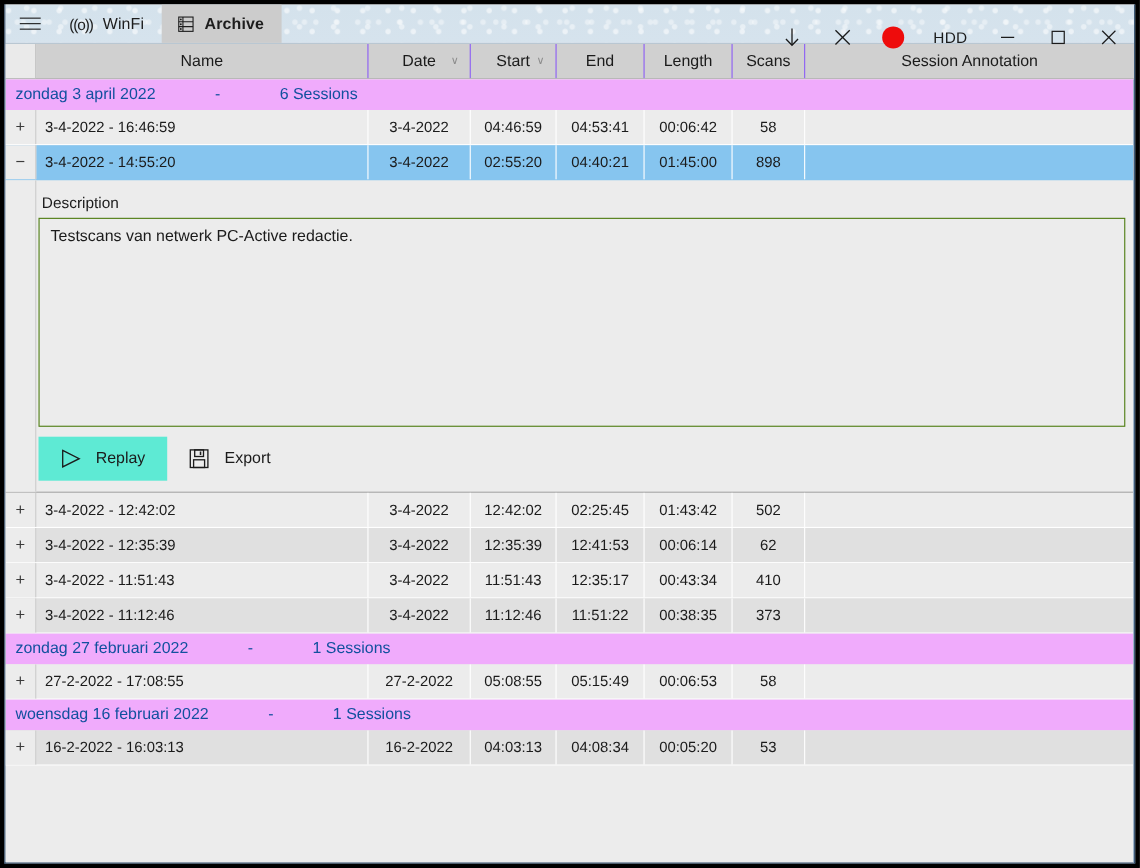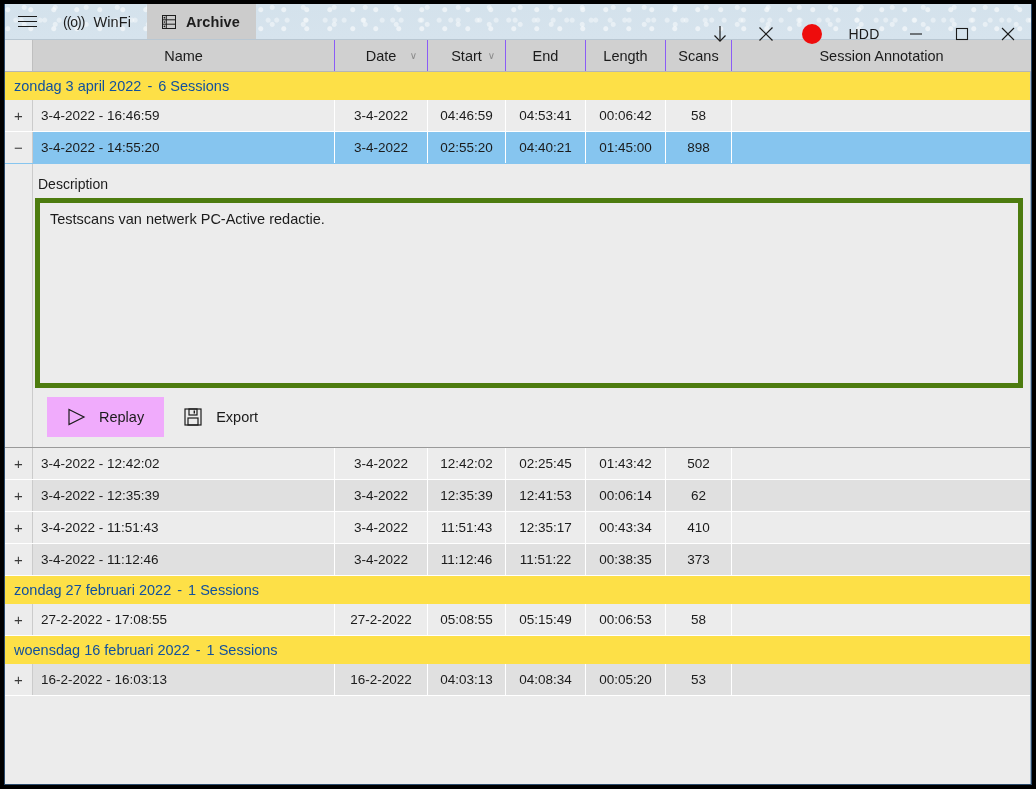--- a/index.html
+++ b/index.html
@@ -133,23 +133,24 @@
     background: #ececec;
     overflow: hidden;
     position: relative;
   }
   .group-header {
     height: 28px;
     display: flex; align-items: center;
     padding-left: 9px;
     font-size: 14.5px;
     color: #11509e;
-    background: #fde047;
+    background: #f0abfc;
     cursor: default;
     white-space: nowrap;
+    gap: 48px;
   }
   .group-header .sep { padding: 0 6px; }
 
   .row {
     display: flex;
     height: 32px;
     min-height: 32px;
     font-size: 13.5px;
     color: #1b1b1b;
     background: #ececec;
@@ -199,42 +200,42 @@
     box-sizing: border-box;
   }
   .detail-label {
     font-size: 14px;
     color: #1b1b1b;
     padding: 0 0 6px 3px;
   }
   .desc-box {
     height: 190px;
     background: #ececec;
-    border: 5px solid #4d7c0f;
+    border: 1px solid #4d7c0f;
     box-sizing: border-box;
     padding: 8px 10px;
     font-size: 14.5px;
     color: #1b1b1b;
     overflow: hidden;
   }
   .detail-actions {
     display: flex;
     align-items: stretch;
     margin-top: 9px;
     height: 40px;
   }
   .act-btn {
     display: flex; align-items: center; gap: 12px;
     padding: 0 20px 0 18px;
     font-size: 14.5px;
     color: #1b1b1b;
     cursor: default;
     white-space: nowrap;
   }
-  .act-btn.hover { background: #f0abfc; margin-left: 12px; }
+  .act-btn.hover { background: #5eead4; }
   .act-ico { display: inline-flex; align-items: center; justify-content: center; width: 22px; }
 
   
   .right-edge {
     position: absolute;
     right: 0; top: 0; bottom: 0;
     width: 1px;
     background: #9fb4c7;
   }
 </style>

